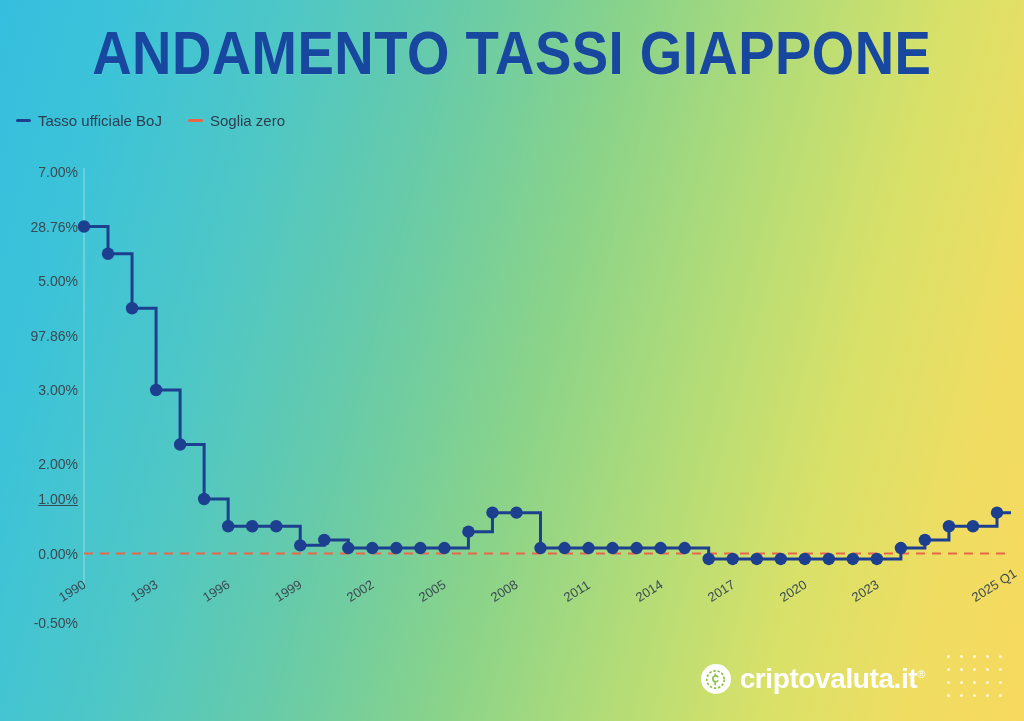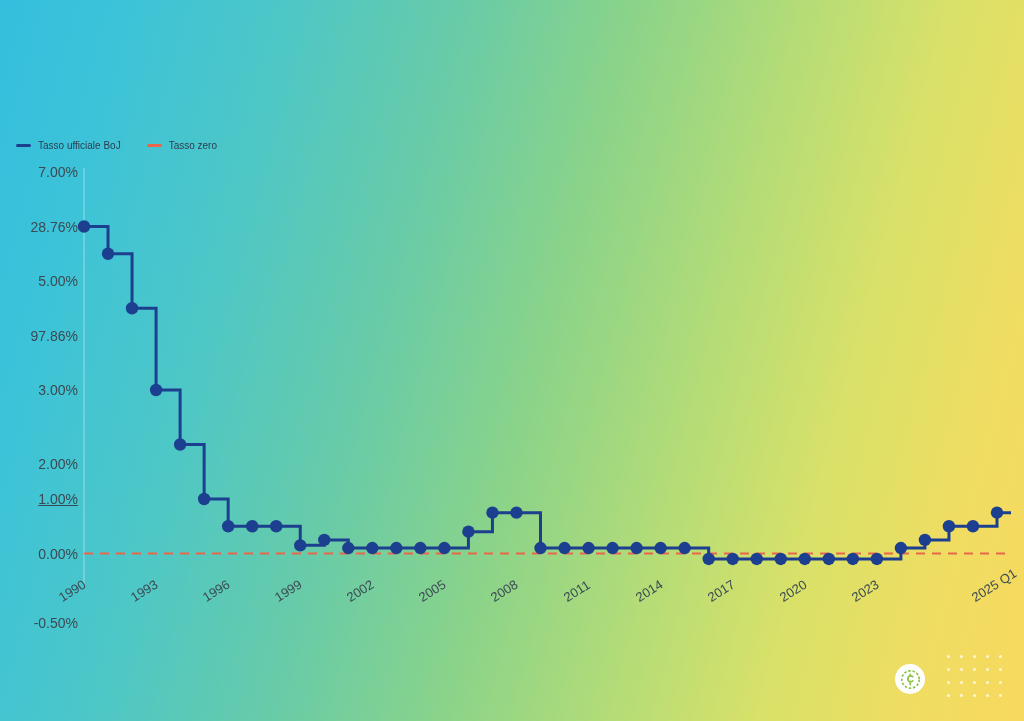--- a/index.html
+++ b/index.html
@@ -37,25 +37,25 @@
     letter-spacing: 0.5px;
     color: #17479e;
     transform: scaleX(0.88);
     transform-origin: center;
     text-shadow: 0 1px 0 rgba(255,255,255,0.10);
   }
 
   
   .legend {
     position: absolute;
-    top: 140px; left: 16px;
+    top: 112px; left: 16px;
     display: flex;
     align-items: flex-end;
     gap: 26px;
-    font-size: 10px;
+    font-size: 15px;
     color: #2c3e50;
   }
   .legend-item { display: flex; align-items: center; gap: 7px; }
   .legend-swatch { display: block; width: 15px; height: 3px; border-radius: 2px; }
 
   
   .plot-area { position: absolute; inset: 0; }
   .plot-svg { position: absolute; top: 0; left: 0; }
 
   
@@ -112,29 +112,32 @@
   .wm-dots i {
     display: block; width: 3px; height: 3px; border-radius: 50%;
     background: rgba(255,255,255,0.75);
   }
 </style>
 </head>
 <body>
 
 <div id="chart-root">
 
+  <div class="title-wrap">
+    <h1 class="chart-title">ANDAMENTO TASSI GIAPPONE</h1>
+  </div>
 
   <div class="legend">
     <div class="legend-item">
       <span class="legend-swatch" style="background:#1d3f8f;"></span>
       <span>Tasso ufficiale BoJ</span>
     </div>
     <div class="legend-item">
       <span class="legend-swatch" style="background:#e8664a;"></span>
-      <span>Tasso zero</span>
+      <span>Soglia zero</span>
     </div>
   </div>
 
   <div class="plot-area">
     <svg class="plot-svg" id="plot-svg" width="1024" height="721">
         <line x1="84" y1="168" x2="84" y2="584.75" stroke="rgba(255,255,255,0.45)" stroke-width="1"></line>
         <line x1="84" y1="553.5" x2="1012" y2="553.5" stroke="#e8664a" stroke-width="2" stroke-dasharray="9 7" stroke-linecap="butt"></line>
         <path d="M 84 226.5 L 108.02631578947368 226.5 L 108.02631578947368 253.75 L 132.05263157894737 253.75 L 132.05263157894737 308.25 L 156.07894736842104 308.25 L 156.07894736842104 390 L 180.10526315789474 390 L 180.10526315789474 444.5 L 204.1315789473684 444.5 L 204.1315789473684 499 L 228.1578947368421 499 L 228.1578947368421 526.25 L 252.18421052631578 526.25 L 252.18421052631578 526.25 L 276.2105263157895 526.25 L 276.2105263157895 526.25 L 300.2368421052631 526.25 L 300.2368421052631 545.325 L 324.2631578947368 545.325 L 324.2631578947368 539.875 L 348.2894736842105 539.875 L 348.2894736842105 548.05 L 372.3157894736842 548.05 L 372.3157894736842 548.05 L 396.3421052631579 548.05 L 396.3421052631579 548.05 L 420.36842105263156 548.05 L 420.36842105263156 548.05 L 444.39473684210526 548.05 L 444.39473684210526 548.05 L 468.4210526315789 548.05 L 468.4210526315789 531.7 L 492.44736842105266 531.7 L 492.44736842105266 512.625 L 516.4736842105262 512.625 L 516.4736842105262 512.625 L 540.5 512.625 L 540.5 548.05 L 564.5263157894736 548.05 L 564.5263157894736 548.05 L 588.5526315789474 548.05 L 588.5526315789474 548.05 L 612.578947368421 548.05 L 612.578947368421 548.05 L 636.6052631578947 548.05 L 636.6052631578947 548.05 L 660.6315789473684 548.05 L 660.6315789473684 548.05 L 684.6578947368422 548.05 L 684.6578947368422 548.05 L 708.6842105263158 548.05 L 708.6842105263158 558.95 L 732.7105263157895 558.95 L 732.7105263157895 558.95 L 756.7368421052631 558.95 L 756.7368421052631 558.95 L 780.7631578947369 558.95 L 780.7631578947369 558.95 L 804.7894736842105 558.95 L 804.7894736842105 558.95 L 828.8157894736842 558.95 L 828.8157894736842 558.95 L 852.8421052631578 558.95 L 852.8421052631578 558.95 L 876.8684210526316 558.95 L 876.8684210526316 558.95 L 900.8947368421053 558.95 L 900.8947368421053 548.05 L 924.921052631579 548.05 L 924.921052631579 539.875 L 948.9473684210526 539.875 L 948.9473684210526 526.25 L 972.9736842105264 526.25 L 972.9736842105264 526.25 L 997 526.25 L 997 512.625 L 1011 512.625" fill="none" stroke="#1d3f8f" stroke-width="3" stroke-linejoin="miter" stroke-linecap="butt"></path>
         <circle cx="84" cy="226.5" r="6.2" fill="#1d3f8f"></circle>
         <circle cx="108.02631578947368" cy="253.75" r="6.2" fill="#1d3f8f"></circle>
@@ -206,20 +209,21 @@
 
   <div class="watermark">
     <div class="wm-brand">
       <div class="wm-logo">
         <svg width="19" height="19" viewBox="0 0 24 24" aria-hidden="true">
           <circle cx="12" cy="12" r="11" fill="none" stroke="#8ec34a" stroke-width="2.2" stroke-dasharray="3.2 2.2"></circle>
           <path d="M14.8 8.4c-.9-.8-2.2-1.1-3.4-.8-1.9.5-3 2.3-2.7 4.2.3 1.9 2 3.2 3.9 3 .9-.1 1.7-.5 2.2-1.1" fill="none" stroke="#8ec34a" stroke-width="2.2" stroke-linecap="round"></path>
           <path d="M11.6 5.6v2.1M11.6 16.3v2.1" stroke="#8ec34a" stroke-width="2.2" stroke-linecap="round"></path>
         </svg>
       </div>
+      <span class="wm-text"><span>criptovaluta.it</span><span class="wm-reg">®</span></span>
     </div>
     <div class="wm-dots" id="wm-dots">
         <i></i>
         <i></i>
         <i></i>
         <i></i>
         <i></i>
         <i></i>
         <i></i>
         <i></i>

